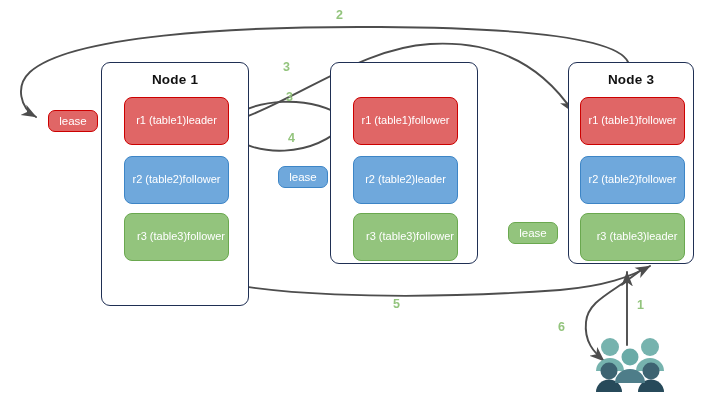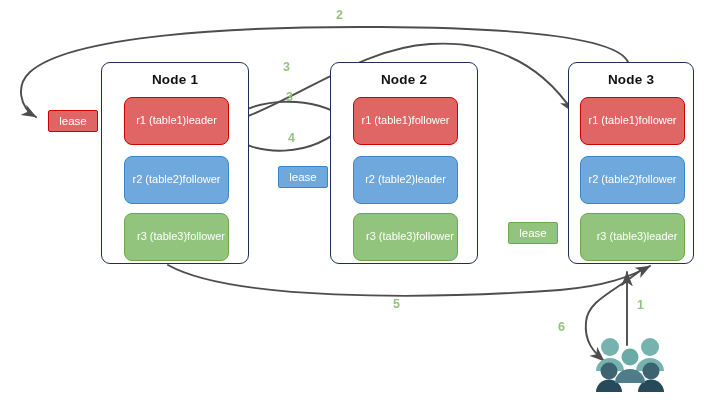--- a/index.html
+++ b/index.html
@@ -55,21 +55,21 @@
     font-size: 11px;
     line-height: 13.5px;
     text-align: center;
   }
   .replica .l1, .replica .l2 { display: block; }
   .rep-red   { background: #e06666; border: 1.6px solid #cc0000; }
   .rep-blue  { background: #6fa8dc; border: 1.6px solid #3d85c6; align-items: center; }
   .rep-green { background: #93c47d; border: 1.6px solid #6aa84f; padding-left: 9px; }
   .lease {
     position: absolute;
-    border-radius: 2px;
+    border-radius: 7px;
     box-sizing: border-box;
     display: flex;
     align-items: center;
     justify-content: center;
     color: #ffffff;
     font-size: 11.5px;
     height: 22px;
     width: 50px;
   }
   .lease-red   { background: #e06666; border: 1.6px solid #cc0000; }
@@ -120,38 +120,37 @@
   </svg>
 
   <div class="edge-label" style="left:336px; top:8px;">2</div>
   <div class="edge-label" style="left:283px; top:60px;">3</div>
   <div class="edge-label" style="left:286px; top:90px;">3</div>
   <div class="edge-label" style="left:288px; top:131px;">4</div>
   <div class="edge-label" style="left:393px; top:297px;">5</div>
   <div class="edge-label" style="left:637px; top:298px;">1</div>
   <div class="edge-label" style="left:558px; top:320px;">6</div>
 
-  <div class="node-box" style="left:101px; top:62px; width:148px; height:202px;">
+  <div class="node-box" style="left:101px; top:62px; width:148px; height:244px;">
     <div class="node-title">Node 1</div>
     <div class="replica rep-red" style="top:34px;">
       <span class="l1">r1 (table1)</span>
       <span class="l2">leader</span>
     </div>
     <div class="replica rep-blue" style="top:93px;">
       <span class="l1">r2 (table2)</span>
       <span class="l2">follower</span>
     </div>
     <div class="replica rep-green" style="top:150px;">
       <span class="l1">r3 (table3)</span>
       <span class="l2">follower</span>
     </div>
   </div>
 
   <div class="node-box" style="left:330px; top:62px; width:148px; height:202px;">
-    <div class="node-title">Node 2</div>
     <div class="replica rep-red" style="top:34px;">
       <span class="l1">r1 (table1)</span>
       <span class="l2">follower</span>
     </div>
     <div class="replica rep-blue" style="top:93px;">
       <span class="l1">r2 (table2)</span>
       <span class="l2">leader</span>
     </div>
     <div class="replica rep-green" style="top:150px;">
       <span class="l1">r3 (table3)</span>

